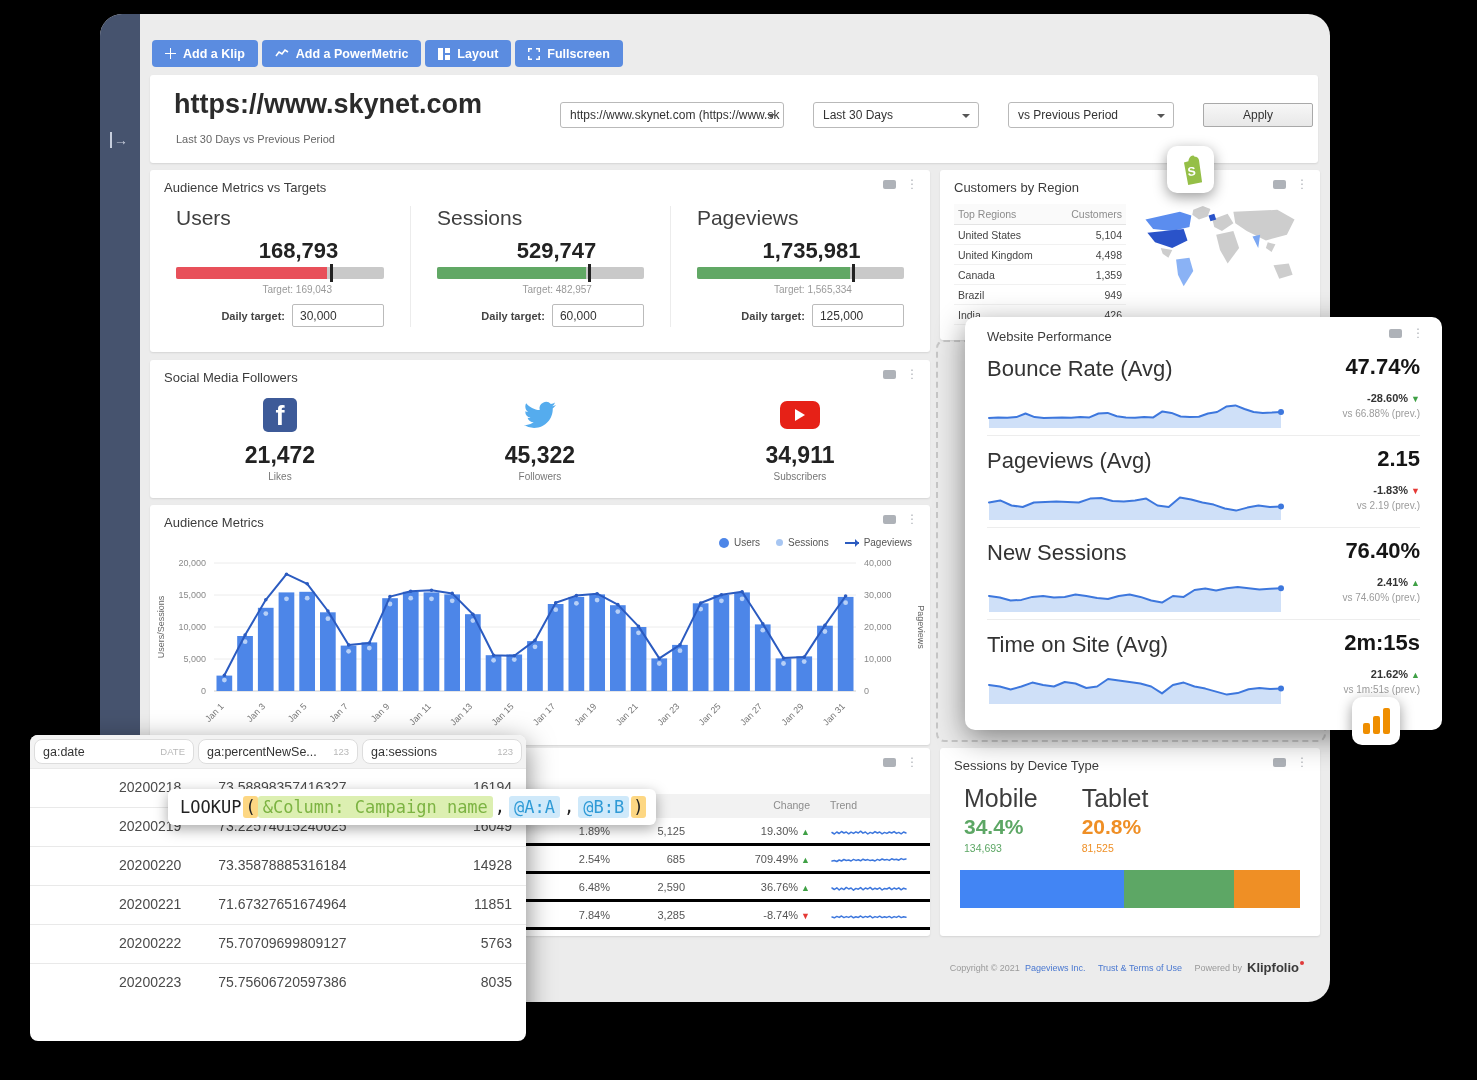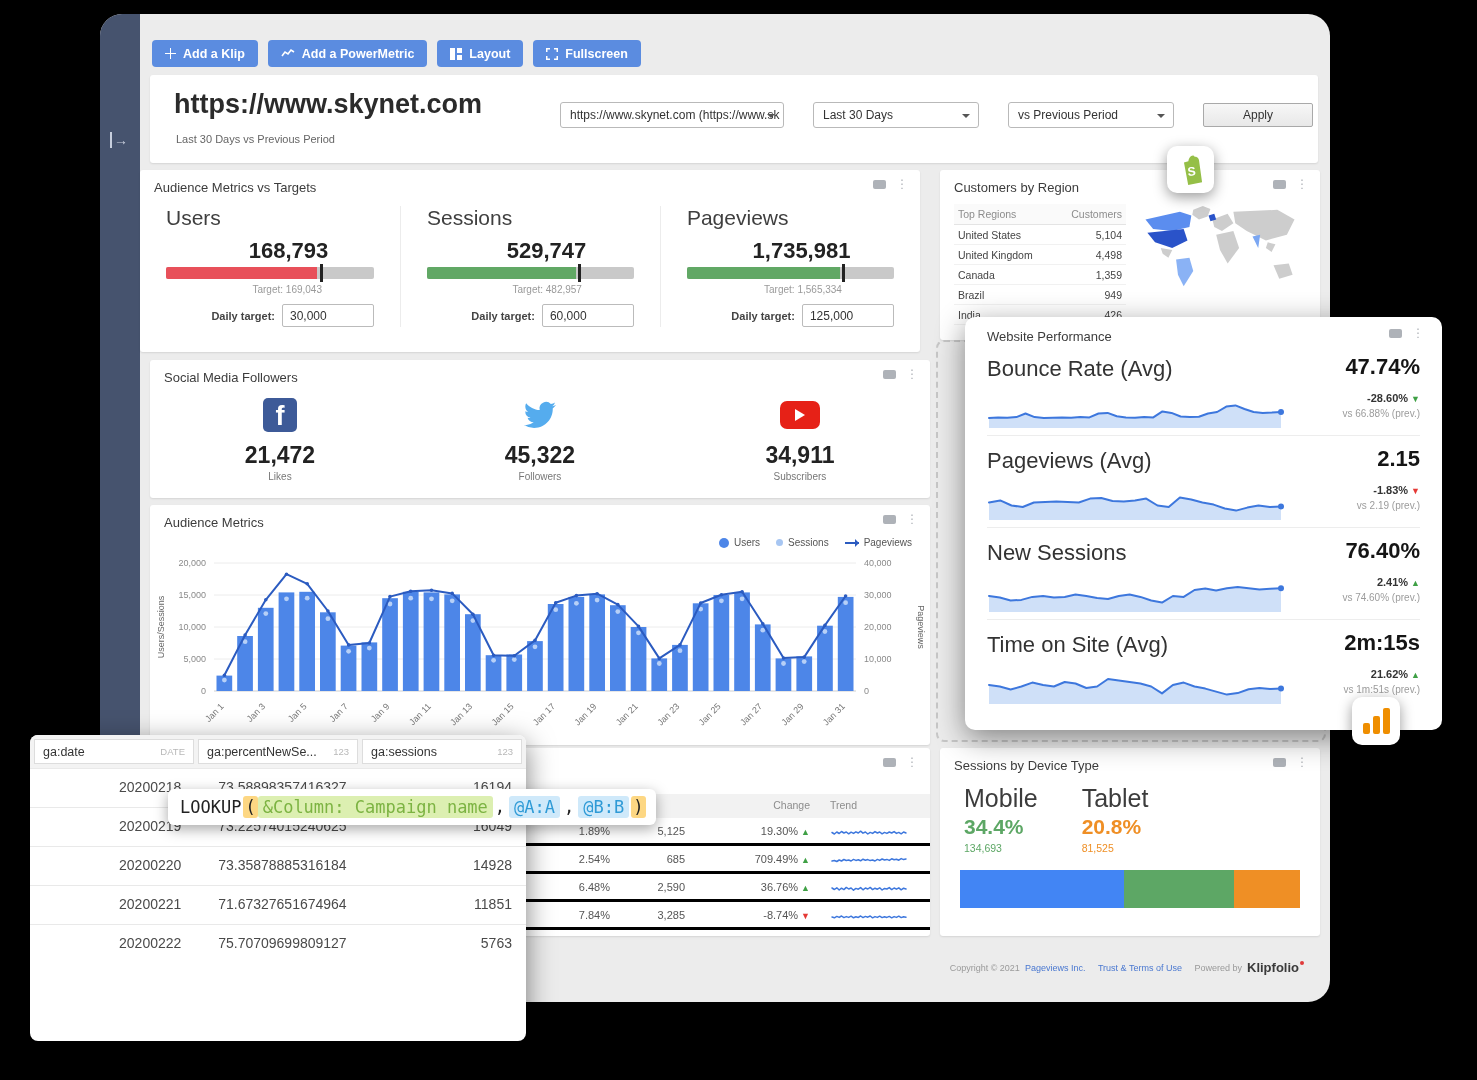--- a/index.html
+++ b/index.html
@@ -9,21 +9,21 @@
 
   
   .window { position:absolute; left:100px; top:14px; width:1230px; height:988px;
             background:#ececec; border-radius:22px; overflow:hidden; }
   .sidebar { position:absolute; left:0; top:0; width:40px; height:100%;
              background:#46536e; }
   .sidebar-expand { position:absolute; left:10px; top:118px; color:#c7cedd; font-size:14px;
                     border-left:2px solid #c7cedd; padding-left:2px; cursor:pointer; }
 
   
-  .toolbar { position:absolute; left:52px; top:26px; display:flex; gap:10px; }
+  .toolbar { position:absolute; left:52px; top:26px; display:flex; gap:4px; }
   .tb-btn { display:inline-flex; align-items:center; gap:7px; background:#5b8ce0; color:#fff;
             border:none; border-radius:4px; padding:0 13px; height:27px; font-size:12.5px;
             font-weight:bold; font-family:inherit; cursor:pointer; }
   .tb-btn svg { display:block; }
 
   
   .hdr-card { position:absolute; left:50px; top:61px; width:1168px; height:88px; background:#fff;
               border-radius:3px; box-shadow:0 1px 2px rgba(0,0,0,.10); }
   .hdr-title { position:absolute; left:24px; top:14px; font-size:27px; font-weight:bold; color:#2b2b2b; }
   .hdr-sub { position:absolute; left:26px; top:58px; font-size:11px; color:#666; }
@@ -41,21 +41,21 @@
 
   
   .panel { position:absolute; background:#fff; border-radius:3px; box-shadow:0 1px 2px rgba(0,0,0,.10); }
   .p-title { position:absolute; left:14px; top:10px; font-size:13px; color:#3c3c3c; }
   .p-icons { position:absolute; right:12px; top:10px; display:flex; align-items:center; gap:10px; }
   .bubble { width:13px; height:9px; background:#aeb2b8; border-radius:2px; position:relative; display:inline-block; }
   .bubble::after { content:""; position:absolute; left:2px; bottom:-3px; border:3px solid transparent; border-top-color:#aeb2b8; }
   .kebab { color:#aeb2b8; font-size:12px; line-height:9px; letter-spacing:0; cursor:pointer; }
 
   
-  .panel-targets { left:40px; top:156px; width:780px; height:182px; }
+  .panel-targets { left:50px; top:156px; width:780px; height:182px; }
   .tgt-row { position:absolute; left:0; top:36px; width:100%; display:flex; }
   .tgt-block { width:33.33%; padding:0 26px; }
   .tgt-block + .tgt-block { border-left:1px solid #ececec; }
   .tgt-name { font-size:21px; color:#3f3f3f; margin-bottom:8px; }
   .tgt-value { font-size:22px; font-weight:bold; color:#222; text-align:right; margin-bottom:3px; }
   .tgt-bar { position:relative; height:12px; background:#c9c9c9; border-radius:2px; }
   .tgt-fill { position:absolute; left:0; top:0; height:100%; border-radius:2px 0 0 2px; }
   .tgt-tick { position:absolute; top:-3px; width:3px; height:18px; background:#222; }
   .tgt-target { font-size:10px; color:#9a9a9a; text-align:right; margin-top:5px; padding-right:52px; }
   .tgt-daily { display:flex; justify-content:flex-end; align-items:center; gap:7px; margin-top:9px; }
@@ -147,21 +147,21 @@
            display:flex; align-items:center; justify-content:center; z-index:40; }
   .shopify-badge { left:1167px; top:146px; width:47px; height:47px; }
   .ga-badge { left:1352px; top:697px; width:48px; height:48px; }
   .ga-bars { display:flex; align-items:flex-end; gap:3px; height:26px; }
   .ga-bars i { display:block; width:7px; background:#ef8e00; border-radius:2px; }
 
   
   .ft { position:absolute; left:30px; top:735px; width:496px; height:306px; background:#fff;
         border-radius:8px; box-shadow:0 8px 28px rgba(0,0,0,.5); z-index:20; overflow:hidden; }
   .ft-head { display:flex; background:#f3f3f3; padding:4px; gap:4px; }
-  .ft-hcell { background:#fff; border:1px solid #ddd; border-radius:0; height:25px; flex:1;
+  .ft-hcell { background:#fff; border:1px solid #ddd; border-radius:8px; height:25px; flex:1;
               display:flex; align-items:center; justify-content:space-between; padding:0 8px; cursor:pointer; }
   .ft-hname { font-size:12.5px; color:#333; }
   .ft-htype { font-size:9.5px; color:#b8b8b8; }
   .ft-row { display:flex; height:39px; border-top:1px solid #e9e9e9; }
   .ft-cell { flex:1; font-size:14px; color:#4a4a4a; text-align:right; padding:10px 14px 0 0; }
 
   
   .formula { position:absolute; left:168px; top:789px; height:36px; background:#fff; border-radius:6px;
              box-shadow:0 4px 14px rgba(0,0,0,.35); z-index:50; display:flex; align-items:center;
              padding:0 10px; font-family:"DejaVu Sans Mono", monospace; font-size:17px; white-space:nowrap; }
@@ -695,20 +695,25 @@
         <div class="ft-row">
           <div class="ft-cell">20200221</div>
           <div class="ft-cell">71.67327651674964</div>
           <div class="ft-cell">11851</div>
         </div>
         <div class="ft-row">
           <div class="ft-cell">20200222</div>
           <div class="ft-cell">75.70709699809127</div>
           <div class="ft-cell">5763</div>
         </div>
+        <div class="ft-row">
+          <div class="ft-cell">20200223</div>
+          <div class="ft-cell">75.75606720597386</div>
+          <div class="ft-cell">8035</div>
+        </div>
       </div>
   </div>
 
   <div class="formula" id="formula">
       <span class="tok ">LOOKUP</span>
       <span class="tok paren">(</span>
       <span class="tok green">&amp;Column: Campaign name</span>
       <span class="tok ">,</span>
       <span class="tok blue">@A:A</span>
       <span class="tok ">,</span>

